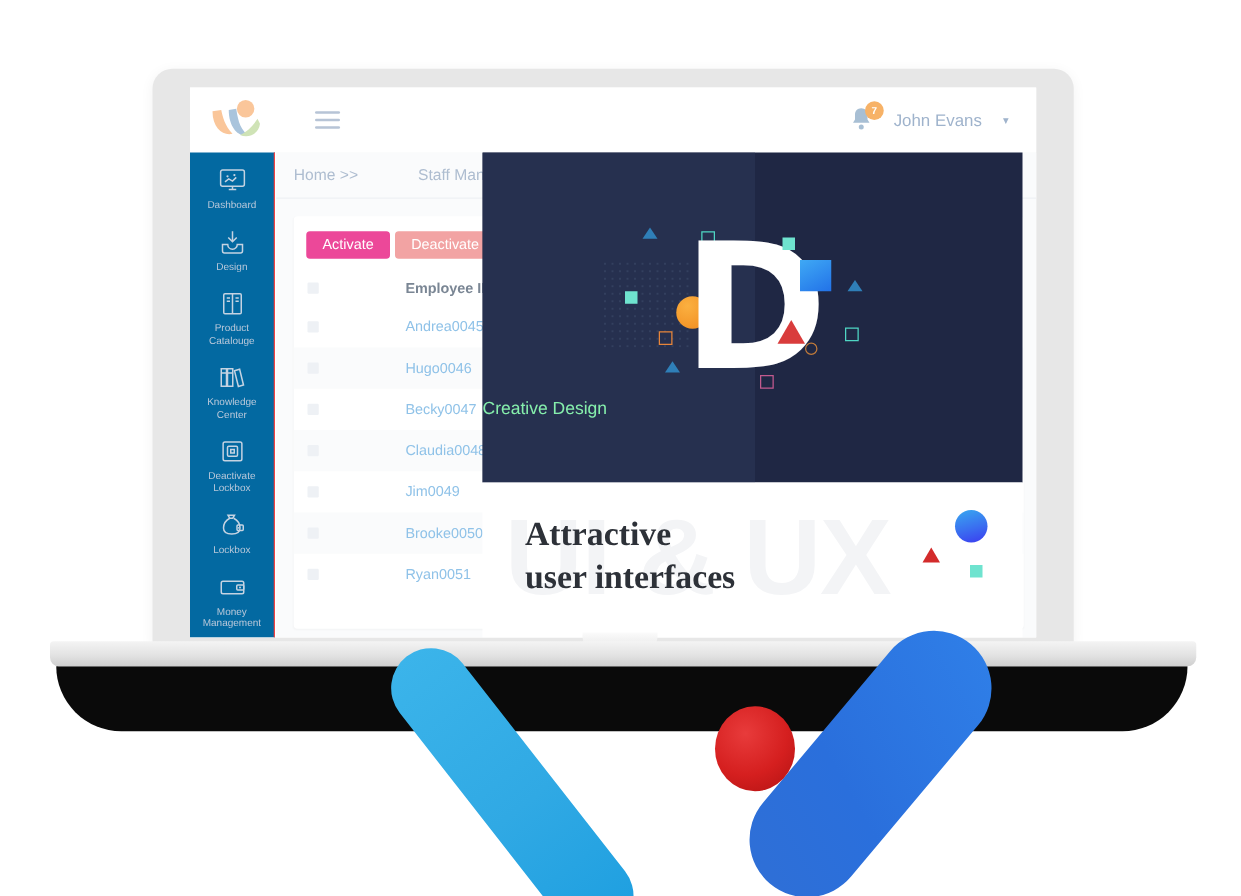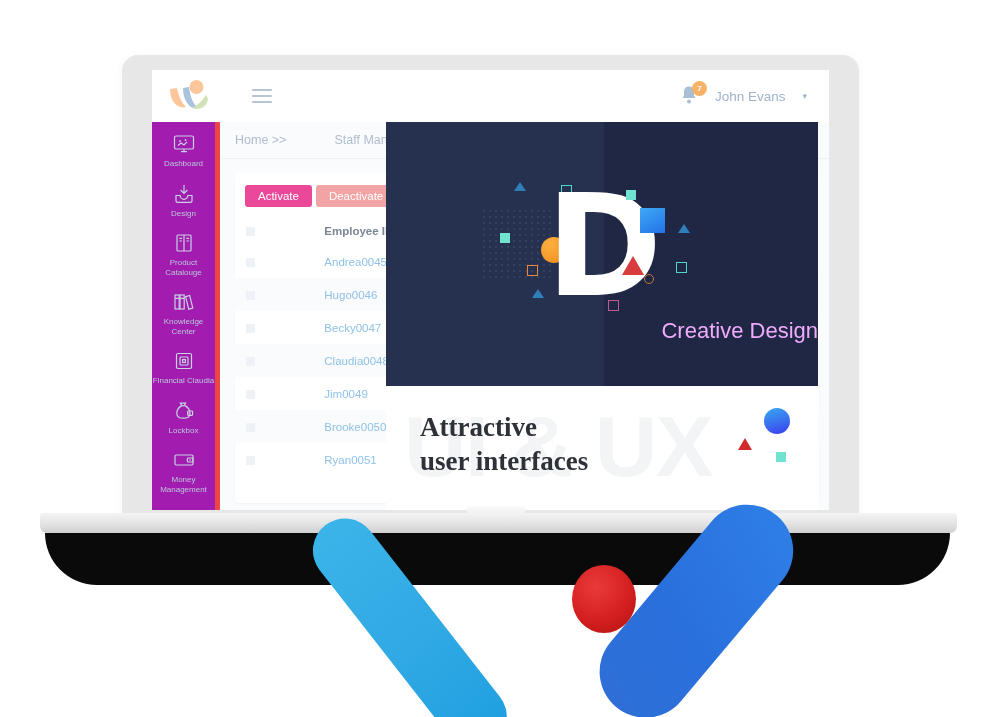--- a/index.html
+++ b/index.html
@@ -71,22 +71,22 @@
   .badge{
     position:absolute;right:-6px;top:-3px;width:15px;height:15px;border-radius:50%;
     background:#f7b267;color:#fff;font-size:8px;line-height:15px;text-align:center;
     font-weight:700;
   }
   .username{color:#9fb3cc;font-size:13.5px;}
   .caret{color:#9fb3cc;font-size:9px;margin-left:3px;}
 
   
   .sidebar{
-    position:absolute;left:0;top:52px;width:68px;height:388px;background:#a21caf;
-    border-right:5px solid #ef4444;padding-top:10px;box-sizing:border-box;
+    position:absolute;left:0;top:52px;width:68px;height:388px;background:#0369a1;
+    border-right:1px solid #ef4444;padding-top:10px;box-sizing:border-box;
   }
   .side-item{
     display:flex;flex-direction:column;align-items:center;gap:3px;margin-bottom:13px;
     cursor:pointer;
   }
   .side-icon{width:26px;height:24px;display:flex;align-items:center;justify-content:center;}
   .side-label{
     color:#b9c8da;font-size:8px;line-height:9.5px;text-align:center;max-width:62px;
   }
 
@@ -137,22 +137,22 @@
     position:absolute;left:95px;top:86px;width:72px;height:70px;
     background-image:radial-gradient(#33405f 1px, transparent 1.1px);
     background-size:6px 6px;
   }
   .big-d{
     position:absolute;left:160px;top:72px;color:#ffffff;font-size:140px;
     line-height:105px;font-weight:bold;letter-spacing:-2px;
     font-family:"DejaVu Sans","Liberation Sans",sans-serif;
   }
   .card-dark-title{
-    position:absolute;left:0;right:0;top:196px;text-align:right;color:#f0abfc;
-    font-size:22px;
+    position:absolute;left:0;right:0;top:196px;text-align:left;color:#86efac;
+    font-size:14px;
   }
   .sq{position:absolute;}
   .sq-outline{border:1.5px solid;background:transparent;}
   .tri{position:absolute;width:0;height:0;}
 
   
   .card-light{
     position:absolute;left:386px;top:386px;width:432px;height:124px;background:#ffffff;
     overflow:hidden;
   }
@@ -263,21 +263,21 @@
         </div>
 
         <div class="side-item">
           <span class="side-icon">
             <svg width="22" height="22" viewBox="0 0 22 22" fill="none" stroke="#c5d3e2" stroke-width="1.2">
               <rect x="3.5" y="3.5" width="15" height="15" rx="1.4"></rect>
               <rect x="7" y="7" width="8" height="8" rx="1"></rect>
               <rect x="9.6" y="9.6" width="2.8" height="2.8"></rect>
             </svg>
           </span>
-          <span class="side-label">Financial Claudia</span>
+          <span class="side-label">Deactivate Lockbox</span>
         </div>
 
         <div class="side-item">
           <span class="side-icon">
             <svg width="24" height="22" viewBox="0 0 24 22" fill="none" stroke="#c5d3e2" stroke-width="1.2">
               <path d="M8.4 3.2h5.2l-1.4 2.4H9.8z"></path>
               <path d="M9.8 5.6c-3 1.6-5 4.6-5 7.8 0 3 2.3 4.8 6.6 4.8s6.6-1.8 6.6-4.8c0-3.2-2-6.2-5-7.8"></path>
               <rect x="15.6" y="11" width="5" height="4.4" rx=".8"></rect>
               <circle cx="17" cy="13.2" r=".7" fill="#c5d3e2" stroke="none"></circle>
             </svg>

